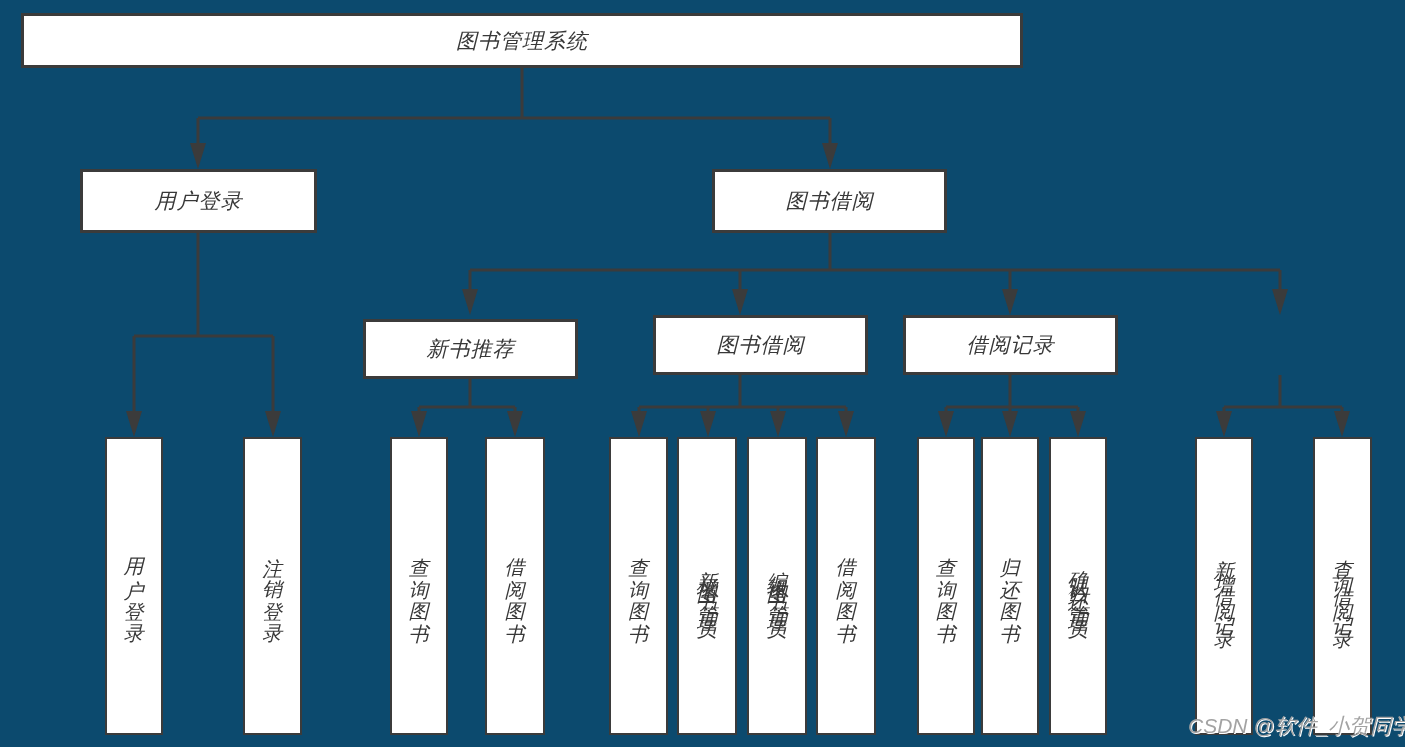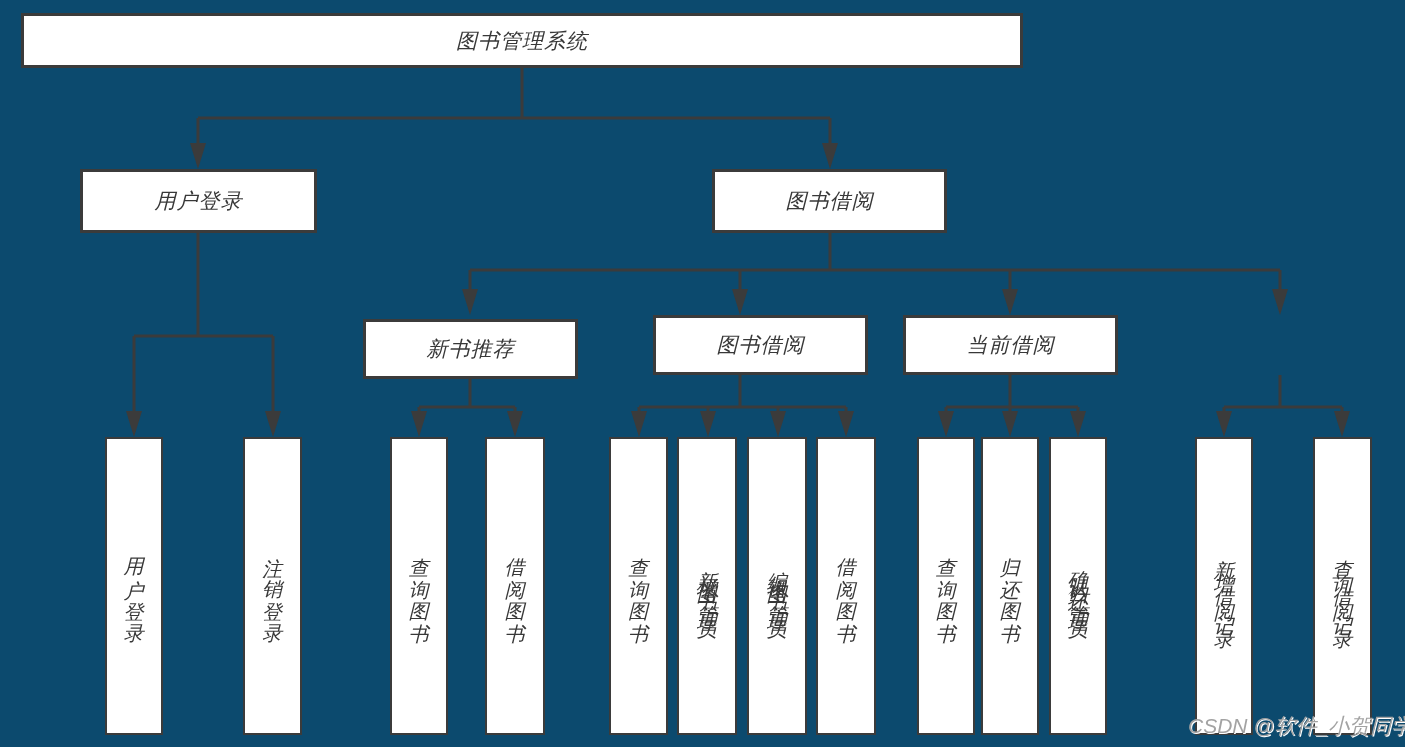--- a/index.html
+++ b/index.html
@@ -118,21 +118,21 @@
     <span>图书借阅</span>
   </div>
 
   <div class="box h" style="left:363px; top:319px; width:215px; height:60px;">
     <span>新书推荐</span>
   </div>
   <div class="box h" style="left:633px; top:315px; width:215px; height:60px;margin-left:20px;">
     <span>图书借阅</span>
   </div>
   <div class="box h" style="left:903px; top:315px; width:215px; height:60px;">
-    <span>当前借阅</span>
+    <span>借阅记录</span>
   </div>
 
   <div class="leaf ls4" style="left:105px; width:58px;">
     <span>用户登录</span>
   </div>
   <div class="leaf ls4" style="left:243px; width:59px;">
     <span>注销登录</span>
   </div>
 
   <div class="leaf ls4" style="left:390px; width:58px;">

